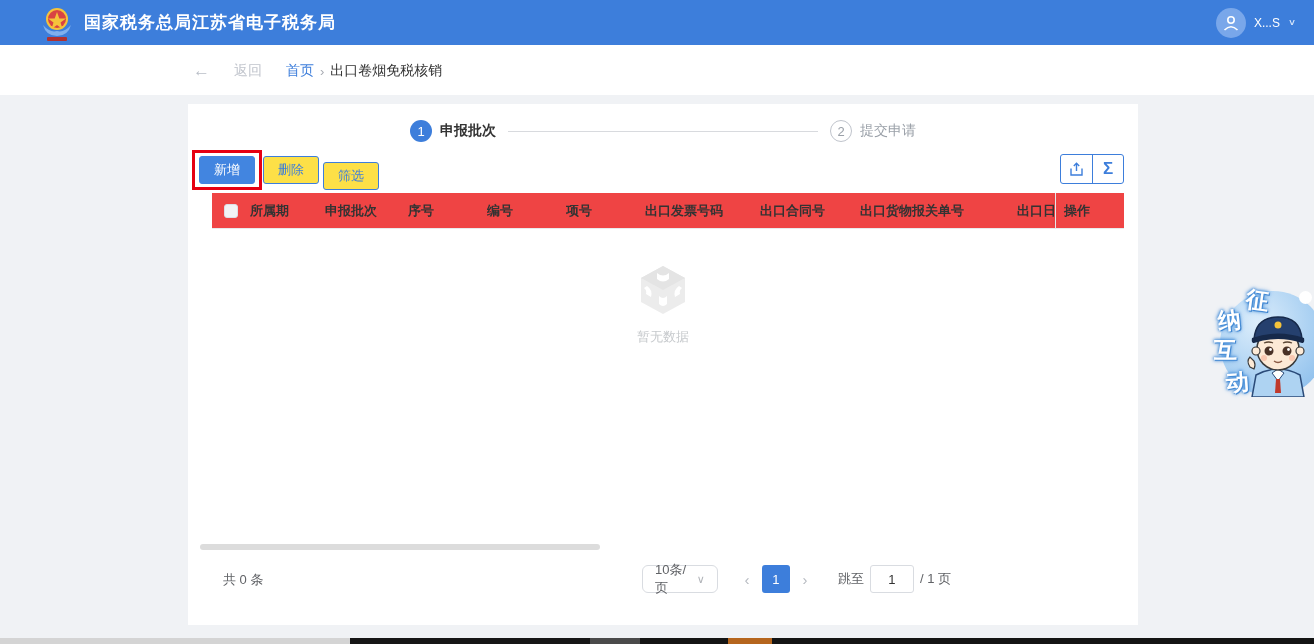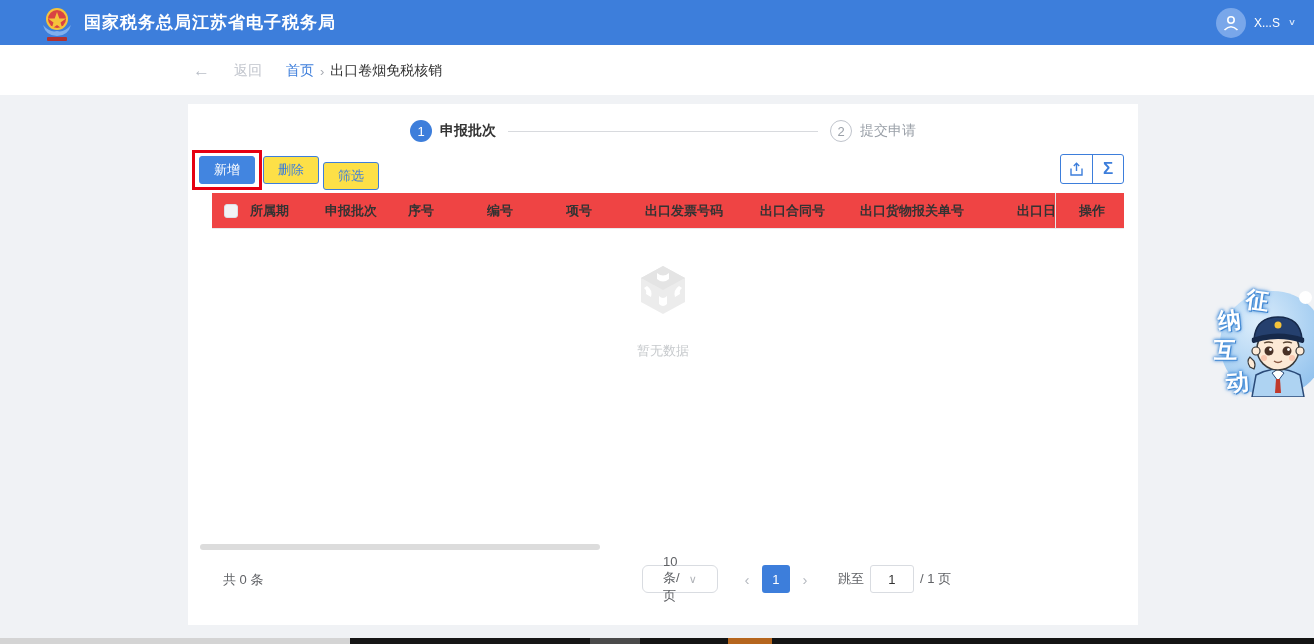--- a/index.html
+++ b/index.html
@@ -52,35 +52,35 @@
   .icon-btn + .icon-btn { border-left:1px solid #3d7edb; }
   .sigma { font-size:17px; font-weight:bold; }
 
   
   .thead { position:absolute; left:24px; top:89px; width:912px; height:36px; background:#ef4444;
     border-bottom:1px solid #e8eaec; display:flex; align-items:center; font-size:13px; color:#333; font-weight:bold; }
   .th { overflow:hidden; white-space:nowrap; flex:none; }
   .th-check { width:38px; display:flex; justify-content:center; }
   .checkbox { width:14px; height:14px; border:1px solid #dcdfe6; border-radius:3px; background:#f2f3f5; display:inline-block; }
   .th-action { width:69px; border-left:1px solid #e4e6e9; box-shadow:-3px 0 4px -2px rgba(0,0,0,0.06); height:36px;
-    display:flex; align-items:center; padding-left:23px; }
+    display:flex; align-items:center; padding-left:8px; }
 
   
   .empty { position:absolute; left:0; top:160px; width:950px; display:flex; flex-direction:column; align-items:center; }
-  .empty-text { margin-top:26px; color:#c6c9cc; font-size:13px; }
+  .empty-text { margin-top:12px; color:#c6c9cc; font-size:13px; }
 
   
   .hscroll-thumb { position:absolute; left:12px; top:440px; width:400px; height:6px; border-radius:3px; background:#dcdcdc; }
 
   
   .card-footer { position:absolute; left:13px; top:455px; width:778px; height:40px; }
   .total-count { position:absolute; left:22px; top:12px; color:#606266; font-size:13px; }
   .pager { position:absolute; right:28px; top:6px; display:flex; align-items:center; font-size:13px; color:#606266; }
   .page-size-select { width:76px; height:28px; border:1px solid #d9dce1; border-radius:6px; background:#fff;
-    display:flex; align-items:center; justify-content:space-between; padding:0 20px; cursor:pointer; }
+    display:flex; align-items:center; justify-content:space-between; padding:0 12px; cursor:pointer; }
   .select-chev { color:#b0b3b8; font-size:11px; }
   .pg-arrow { width:30px; text-align:center; color:#b6bac0; font-size:15px; cursor:pointer; }
   .pg-prev { margin-left:14px; } 
   .page-num { width:28px; height:28px; background:#3d7edb; color:#fff; border-radius:3px;
     display:flex; align-items:center; justify-content:center; font-size:13px; cursor:pointer; }
   .jump-label { margin-left:18px; }
   .jump-input { width:44px; height:28px; border:1px solid #d9dce1; border-radius:3px; text-align:center;
     font-size:13px; color:#333; margin:0 6px; font-family:inherit; }
   .total-pages { color:#606266; }
 

